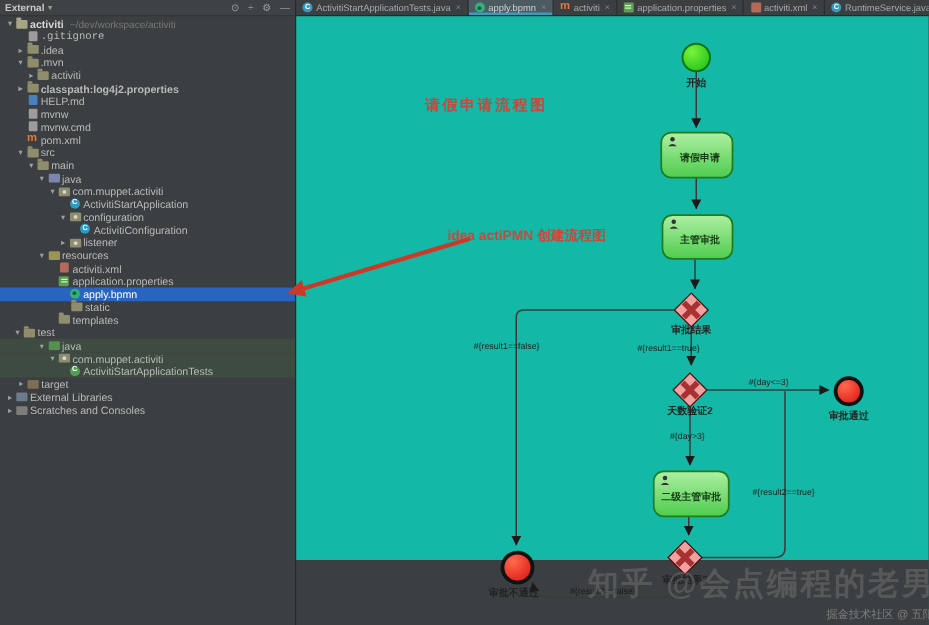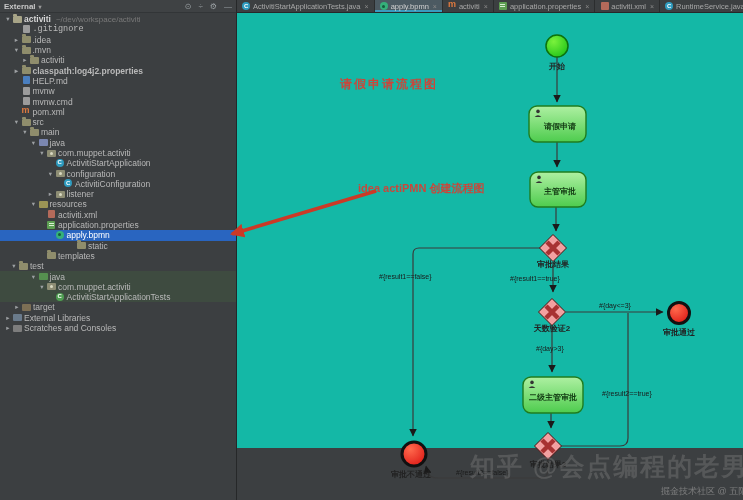--- a/index.html
+++ b/index.html
@@ -252,21 +252,21 @@
           </span>
           <span class="lbl">application.properties</span>
         </div>
         <div class="row sel" style="padding-left: 46.5px;">
           <span class="arr"></span>
           <span class="icon i-bpmn">
             <span class="ibase"></span>
           </span>
           <span class="lbl">apply.bpmn</span>
         </div>
-        <div class="row" style="padding-left: 48px; margin-left: 20px;">
+        <div class="row" style="padding-left: 48px;">
           <span class="arr"></span>
           <span class="icon i-folder">
             <span class="ibase"></span>
           </span>
           <span class="lbl">static</span>
         </div>
         <div class="row" style="padding-left: 38px;">
           <span class="arr"></span>
           <span class="icon i-folder">
             <span class="ibase"></span>

